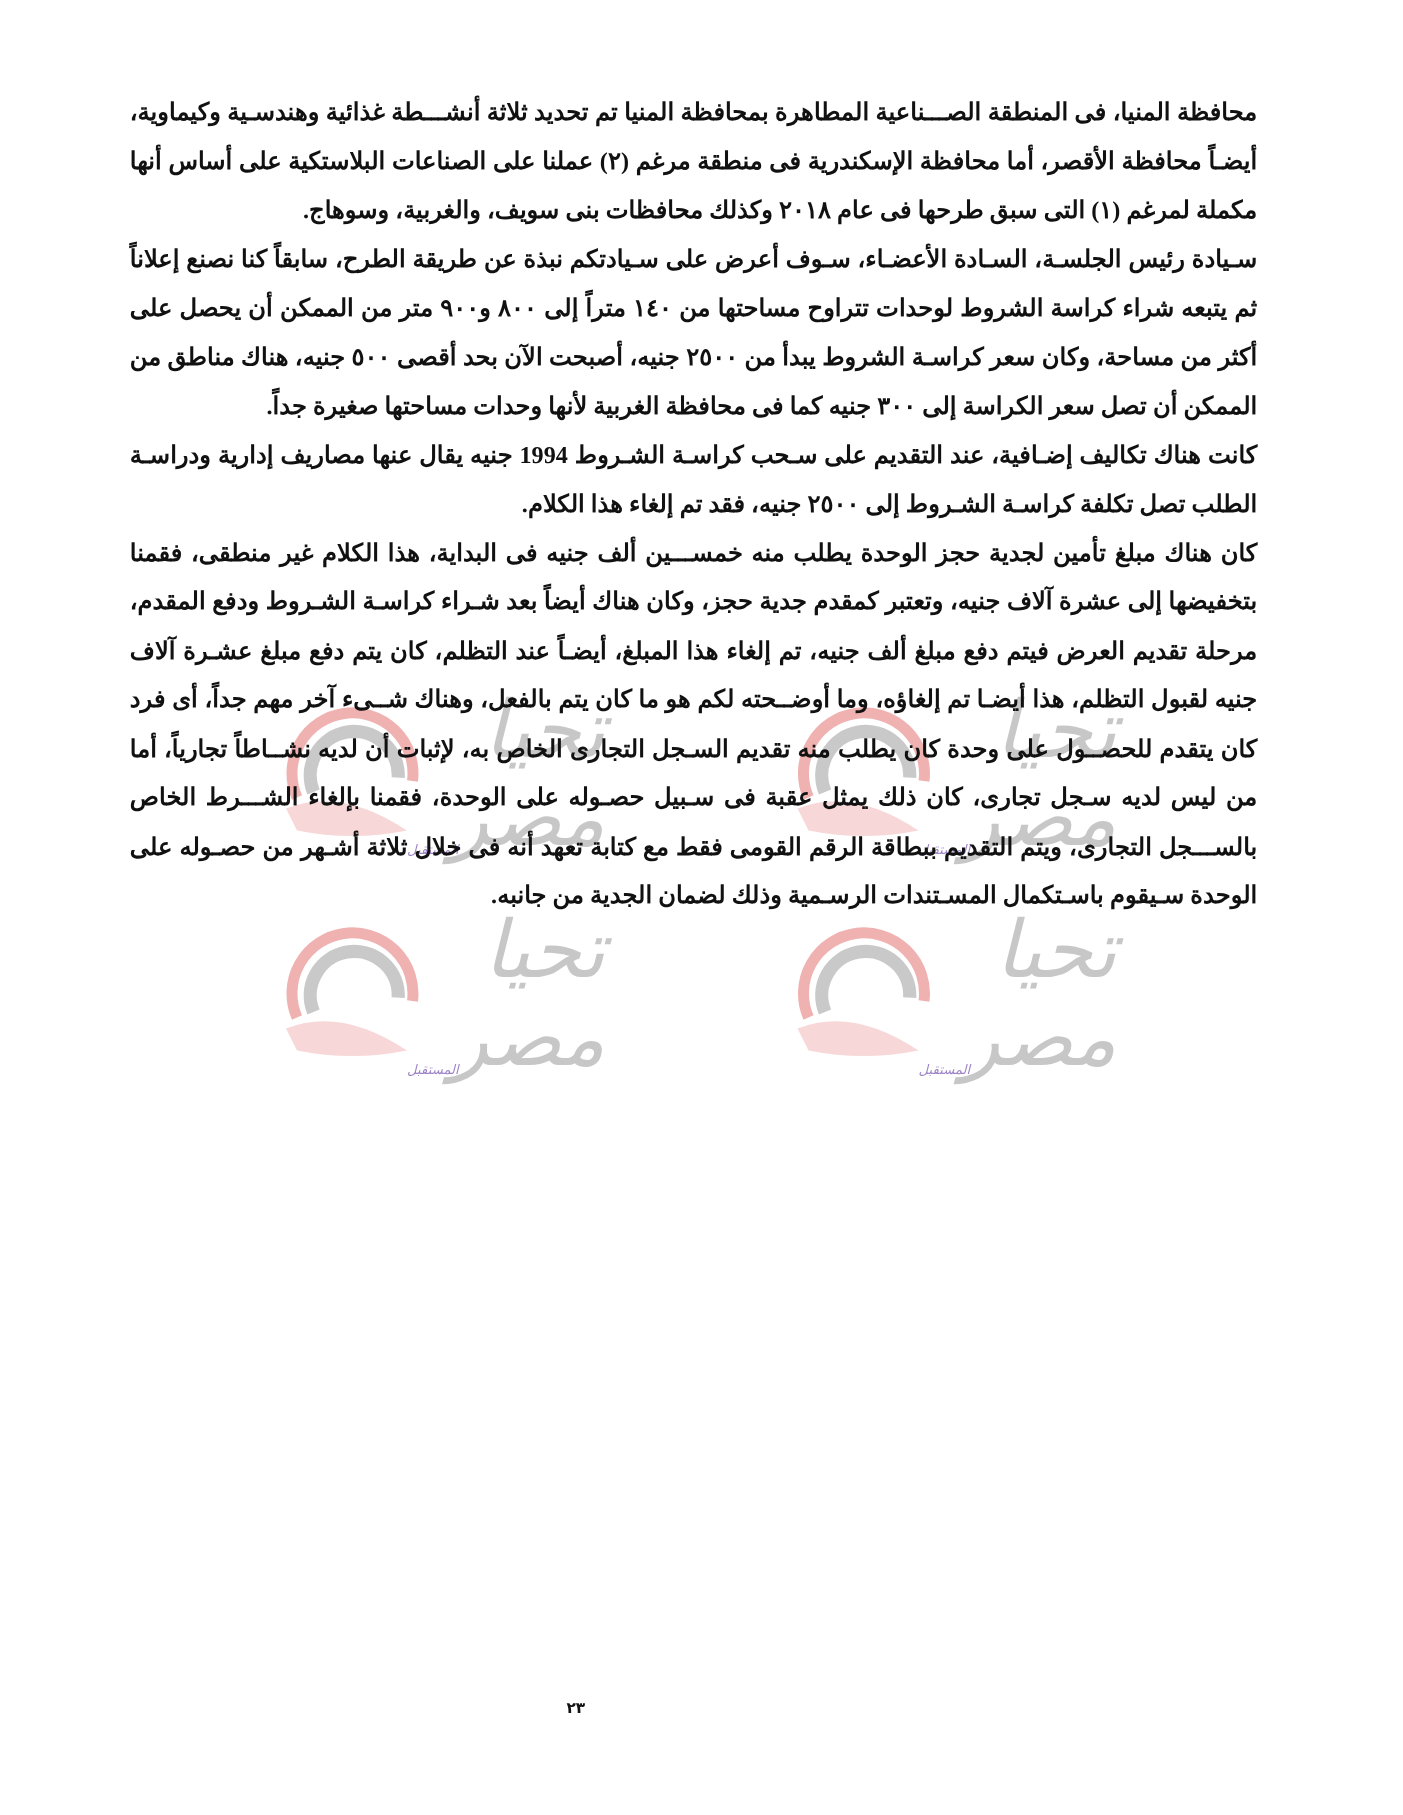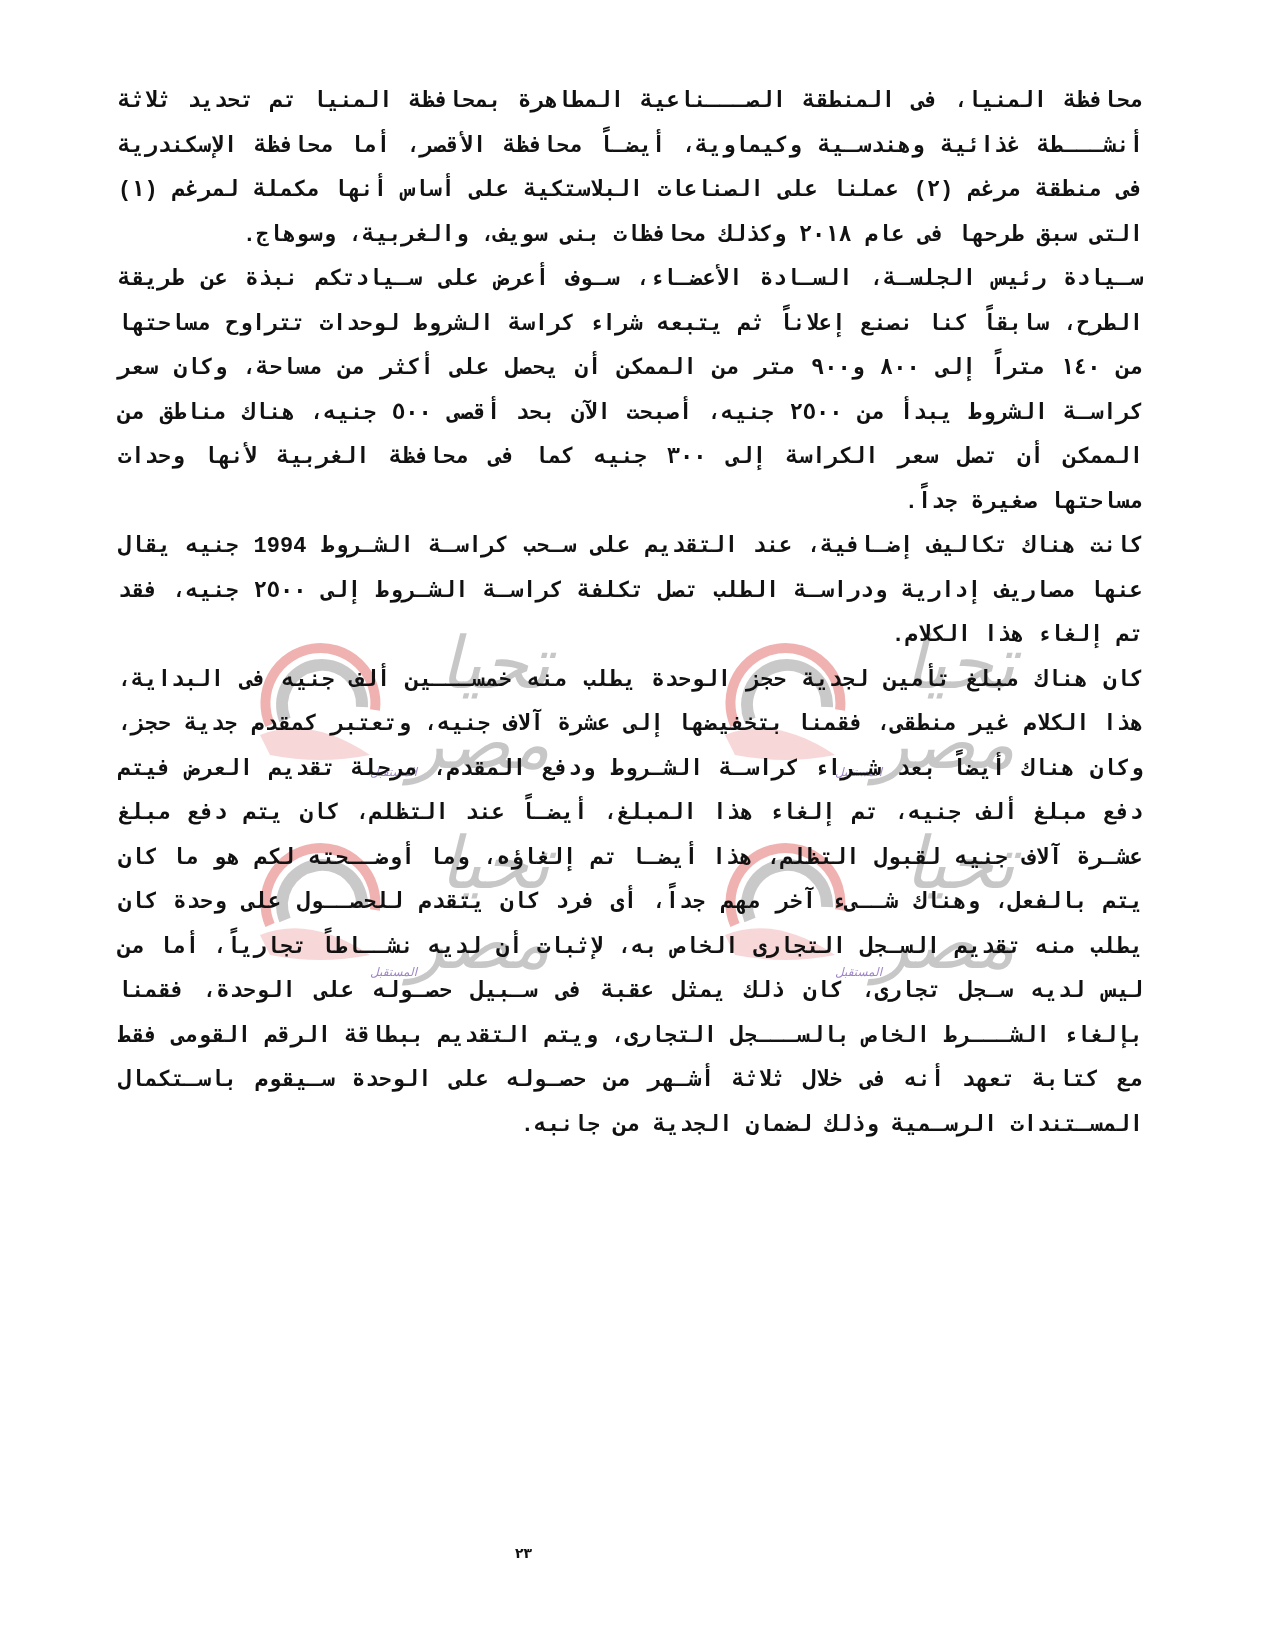--- a/index.html
+++ b/index.html
@@ -3,21 +3,21 @@
   <meta charset="utf-8">
   <style>
     html, body { margin: 0; padding: 0; background: #ffffff; }
     body { width: 1275px; height: 1650px; position: relative; overflow: hidden; }
     .page {
       position: absolute; left: 0; top: 0; width: 1275px; height: 1650px; background: #ffffff;
     }
     .content {
       position: absolute; left: 118px; top: 80px; width: 1025px;
       direction: rtl; text-align: justify;
-      font-family: Liberation Mono, monospace; font-weight: bold;
+      font-family: Liberation Serif, serif; font-weight: bold;
       font-size: 22px; line-height: 44.5px; color: #111111;
       z-index: 2;
     }
     .content p { margin: 0; text-align-last: right; }
     .page-number {
       position: absolute; left: 0; width: 1047px; top: 1545px;
       text-align: center; direction: rtl;
       font-family: "DejaVu Sans", sans-serif; font-weight: bold; font-size: 14px; color: #111;
       z-index: 2;
     }

